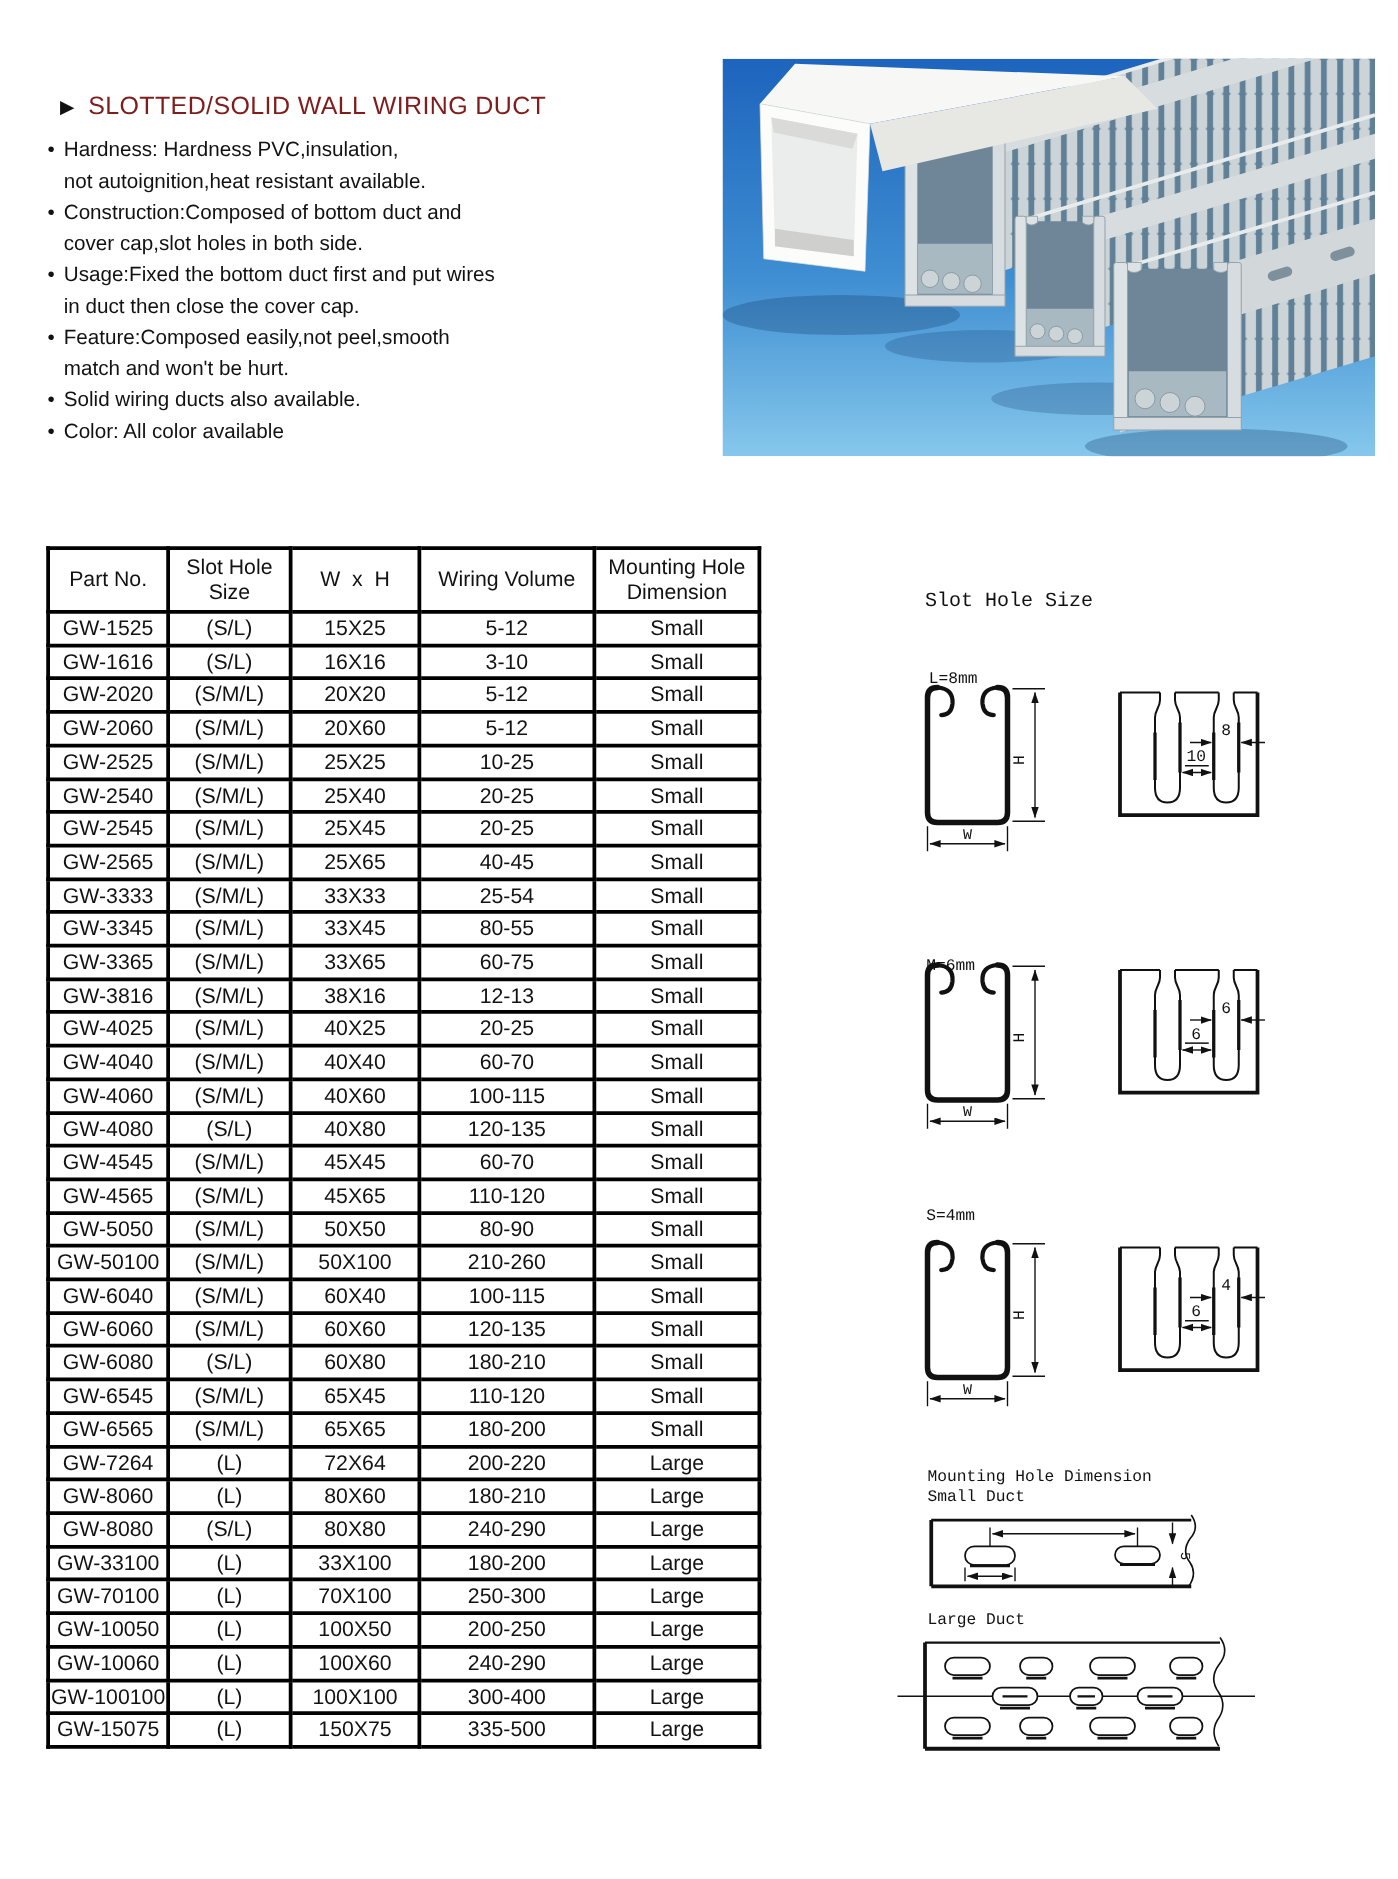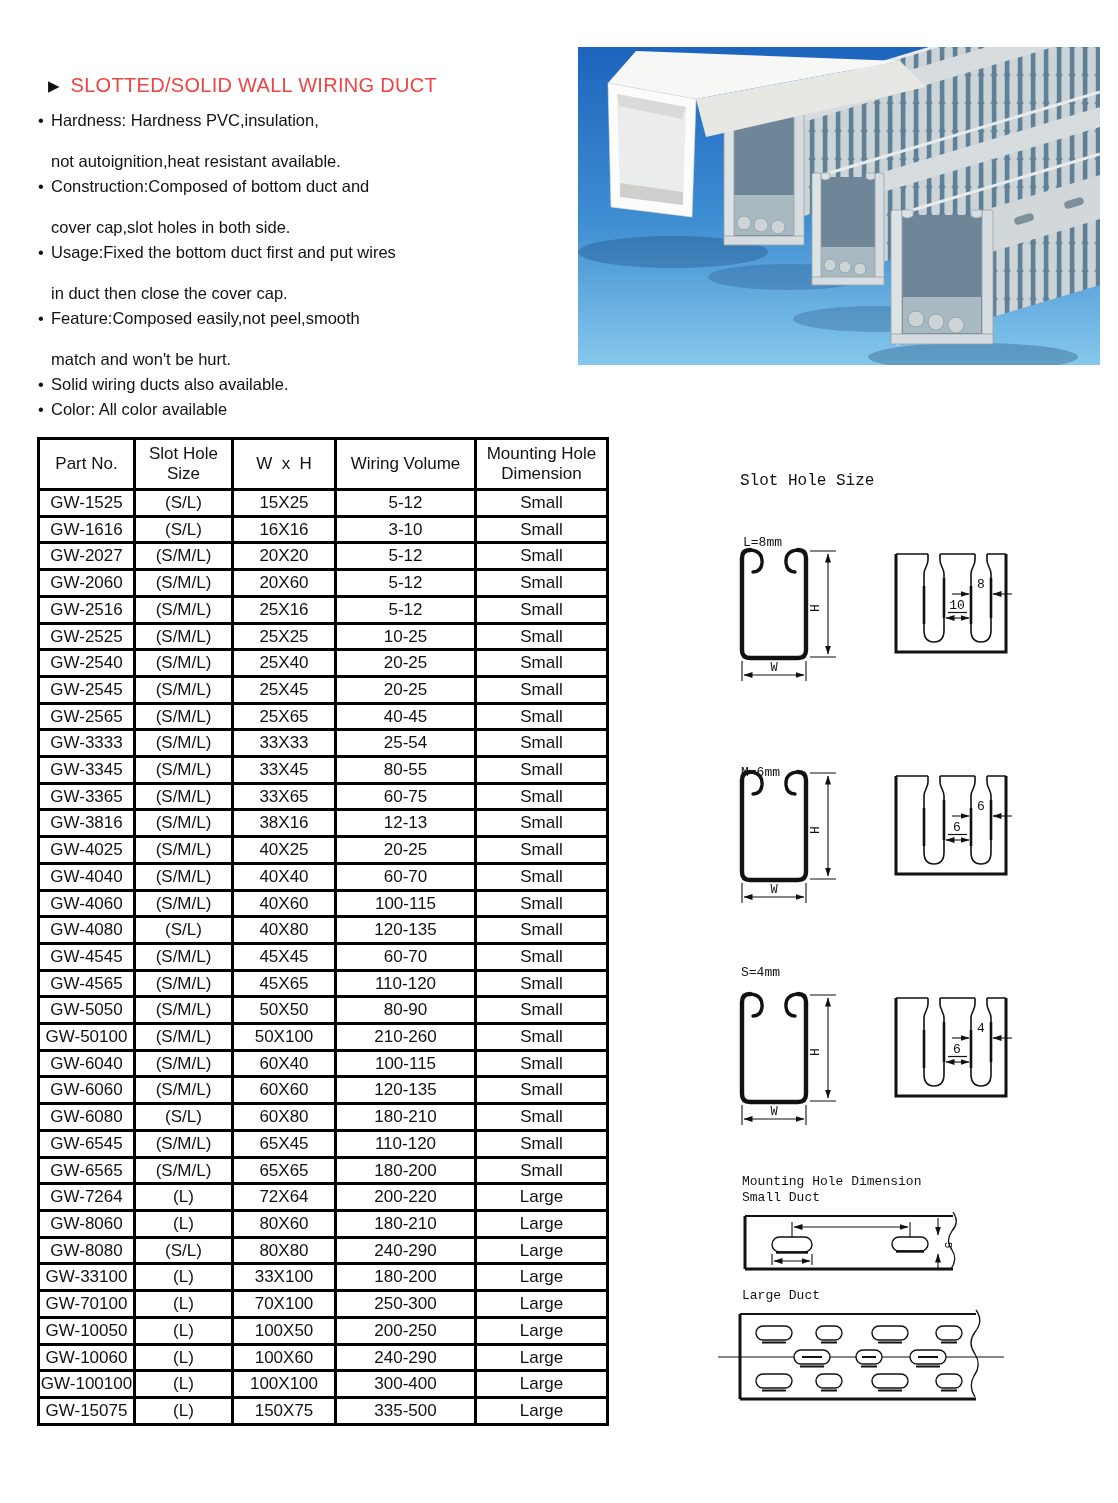--- a/index.html
+++ b/index.html
@@ -3,27 +3,27 @@
 <meta charset="utf-8">
 <style>
   html,body{margin:0;padding:0;}
   body{width:1118px;height:1503px;position:relative;background:#fff;
        font-family:"Liberation Sans",sans-serif;color:#121212;}
   .page{position:absolute;inset:0;}
 
   
   .title-row{position:absolute;left:48px;top:74px;display:flex;align-items:center;gap:11px;}
   .tri{font-size:15px;line-height:1;color:#111;}
-  .page-title{font-size:20px;letter-spacing:.3px;color:#ef4444;}
+  .page-title{font-size:20px;letter-spacing:.3px;color:#7f1d1d;}
 
   
   .bullets{position:absolute;left:38px;top:108px;width:520px;font-size:16.5px;line-height:25px;}
   .bline{display:flex;}
   .dot{width:13px;flex:0 0 13px;}
-  .cont{padding-left:13px;margin-top:16px;}
+  .cont{padding-left:13px;}
 
   
   .photo{position:absolute;left:578px;top:47px;width:522px;height:318px;display:block;}
 
   
   table.spec{position:absolute;left:37px;top:437px;width:569px;border-collapse:collapse;
              table-layout:fixed;text-align:center;font-size:17px;border-radius:23px;}
   table.spec th,table.spec td{border:3px solid #000;overflow:hidden;}
   table.spec th{font-weight:400;line-height:20px;padding:4px 1px;vertical-align:middle;white-space:pre-wrap;}
   table.spec td{height:23.7px;line-height:23.7px;padding:0;white-space:nowrap;}
@@ -245,37 +245,30 @@
           <td>Small</td>
         </tr>
         <tr>
           <td>GW-1616</td>
           <td>(S/L)</td>
           <td>16X16</td>
           <td>3-10</td>
           <td>Small</td>
         </tr>
         <tr>
-          <td>GW-2027</td>
+          <td>GW-2020</td>
           <td>(S/M/L)</td>
           <td>20X20</td>
           <td>5-12</td>
           <td>Small</td>
         </tr>
         <tr>
           <td>GW-2060</td>
           <td>(S/M/L)</td>
           <td>20X60</td>
-          <td>5-12</td>
-          <td>Small</td>
-        </tr>
-        <tr>
-          <td>GW-2516</td>
-          <td>(S/M/L)</td>
-          <td>25X16</td>
           <td>5-12</td>
           <td>Small</td>
         </tr>
         <tr>
           <td>GW-2525</td>
           <td>(S/M/L)</td>
           <td>25X25</td>
           <td>10-25</td>
           <td>Small</td>
         </tr>

